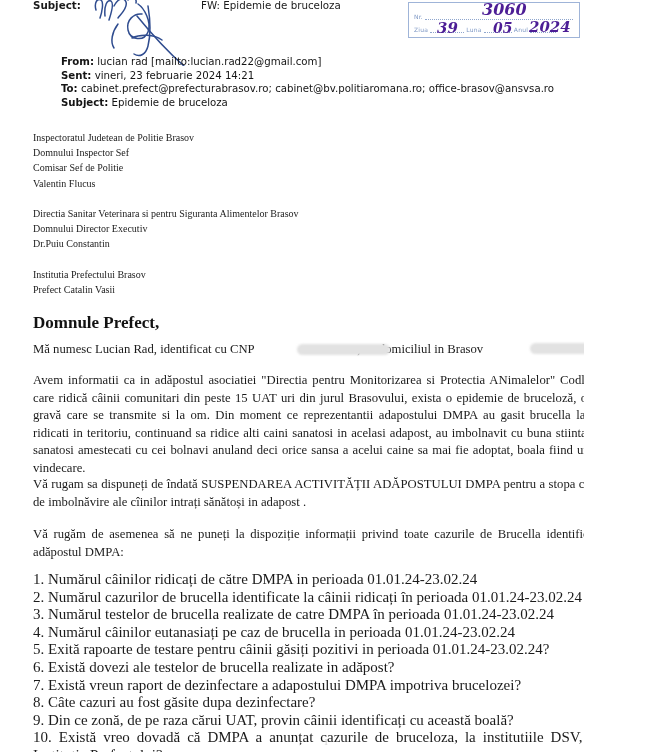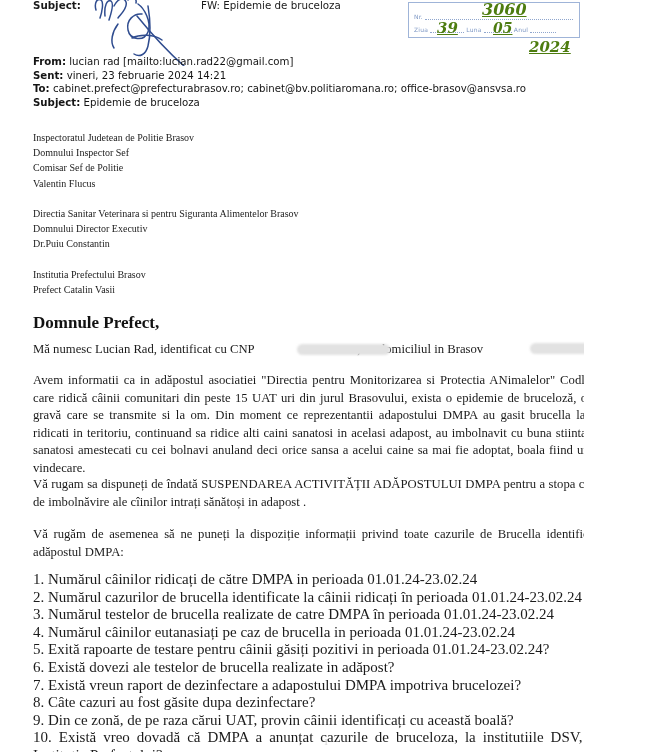--- a/index.html
+++ b/index.html
@@ -54,20 +54,21 @@
     font-family: "DejaVu Sans", sans-serif;
     font-size: 10.2px;
     color: #141414;
   }
   .hdr-lines .row {
     height: 13.6px;
     white-space: nowrap;
   }
   .hdr-lines .row b {
     font-weight: bold;
+    margin-left: 28px;
   }
 
   
   .signature {
     position: absolute;
     left: 88px;
     top: -6px;
     width: 135px;
     height: 72px;
     pointer-events: none;
@@ -102,23 +103,22 @@
     display: inline-block;
     border-bottom: 1px dotted #8fa6ce;
     vertical-align: bottom;
     height: 6px;
   }
   .stamp .hw {
     position: absolute;
     font-family: "DejaVu Serif", serif;
     font-style: italic;
     font-weight: bold;
-    color: #4d7c0f;
+    color: #4c1d95;
     white-space: nowrap;
-    text-decoration: underline;
   }
 
   
   .addr {
     position: absolute;
     left: 33px;
     width: 600px;
     font-family: "Liberation Serif", serif;
     font-size: 10px;
     line-height: 15.2px;
@@ -225,21 +225,21 @@
       <span>Ziua</span>
       <span class="dots" style="width:34px"></span>
       <span>Luna</span>
       <span class="dots" style="width:28px"></span>
       <span>Anul</span>
       <span class="dots" style="width:26px"></span>
     </div>
     <span class="hw" style="left:74px; top:-2px; font-size:16px;">3060</span>
     <span class="hw" style="left:29px; top:17px; font-size:15px;">39</span>
     <span class="hw" style="left:85px; top:18px; font-size:14px;">05</span>
-    <span class="hw" style="left:121px; top:16px; font-size:15px;margin-top:20px;">2024</span>
+    <span class="hw" style="left:121px; top:16px; font-size:15px;">2024</span>
   </div>
 
   <div class="hdr-lines">
     <div class="row">
       <b>From:</b>
       <span>lucian rad [mailto:lucian.rad22@gmail.com]</span>
     </div>
     <div class="row">
       <b>Sent:</b>
       <span>vineri, 23 februarie 2024 14:21</span>

